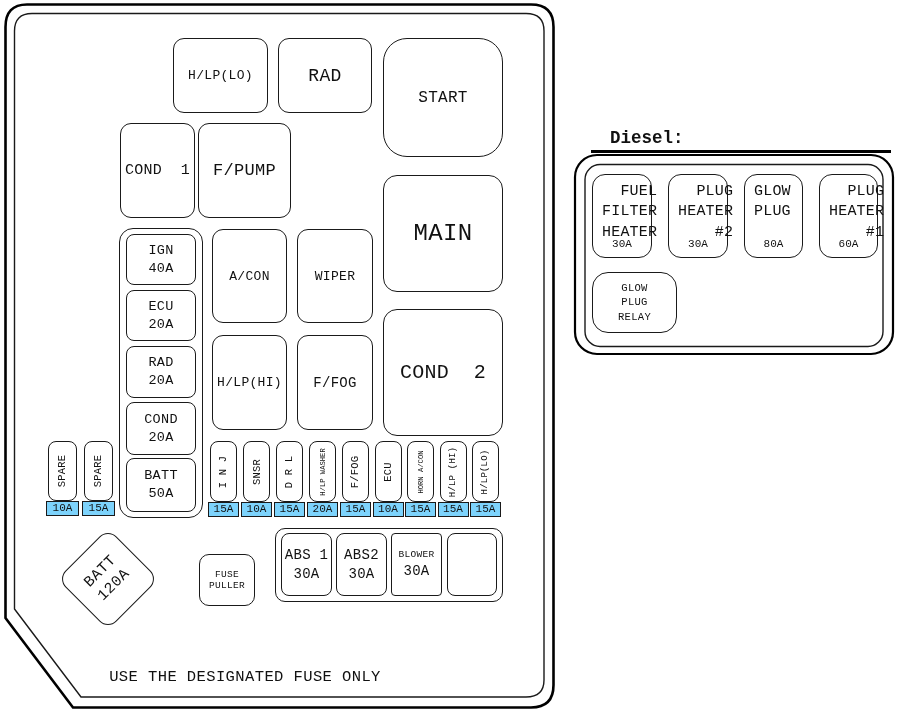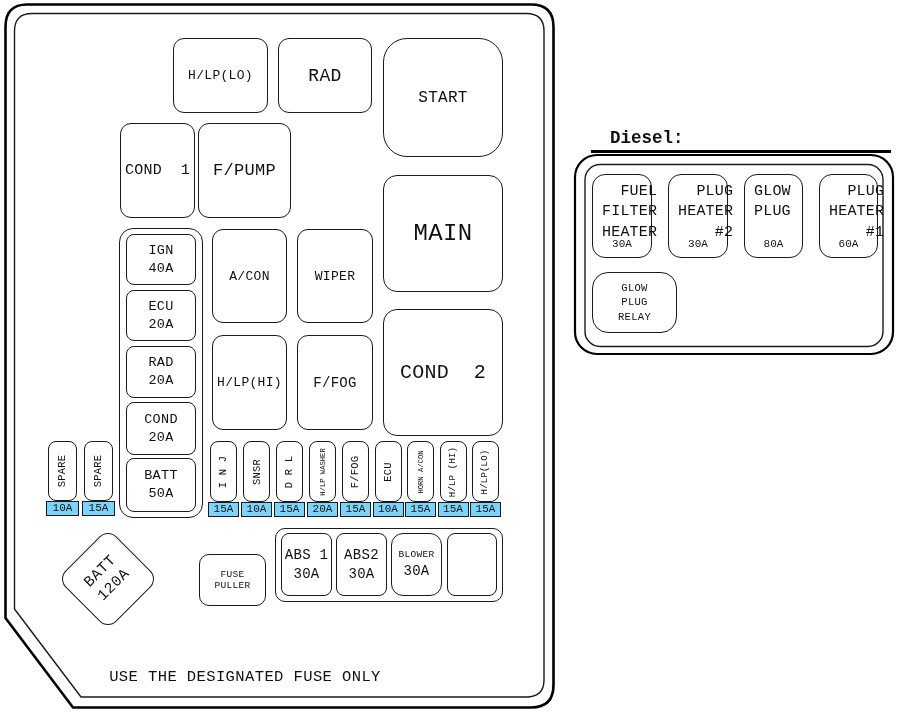--- a/index.html
+++ b/index.html
@@ -225,34 +225,34 @@
       <span>15A</span>
     </div>
   </div>
 
   <div class="diamond"></div>
   <div class="diamond-text">
     <span>BATT</span>
     <span>120A</span>
   </div>
 
-  <div class="box" style="left:199px;top:554px;width:67px;height:52px;font-size:9.5px;border-radius:10px">
+  <div class="box" style="left:199px;top:554px;width:56px;height:52px;font-size:9.5px;border-radius:10px">
     <span>FUSE PULLER</span>
   </div>
 
   <div class="box container" style="left:275px;top:528px;width:228px;height:74px;border-radius:10px"></div>
   <div class="box stacked" style="left:281px;top:533px;width:51px;height:63px;font-size:14px;border-radius:8px">
     <span>ABS 1</span>
     <span>30A</span>
   </div>
   <div class="box stacked" style="left:336px;top:533px;width:51px;height:63px;font-size:14px;border-radius:8px">
     <span>ABS2</span>
     <span>30A</span>
   </div>
-  <div class="box stacked" style="left:391px;top:533px;width:51px;height:63px;font-size:14px;border-radius:12px">
+  <div class="box stacked" style="left:391px;top:533px;width:51px;height:63px;font-size:14px;border-radius:4px">
     <span style="font-size:9.5px">BLOWER</span>
     <span>30A</span>
   </div>
   <div class="box" style="left:447px;top:533px;width:50px;height:63px;border-radius:8px"></div>
 
   <div class="note">USE THE DESIGNATED FUSE ONLY</div>
 
   <div class="heading" style="left:610px;top:128px">Diesel:</div>
 
   <div class="dfuse" style="left:592px;top:174px;width:60px;height:84px">

